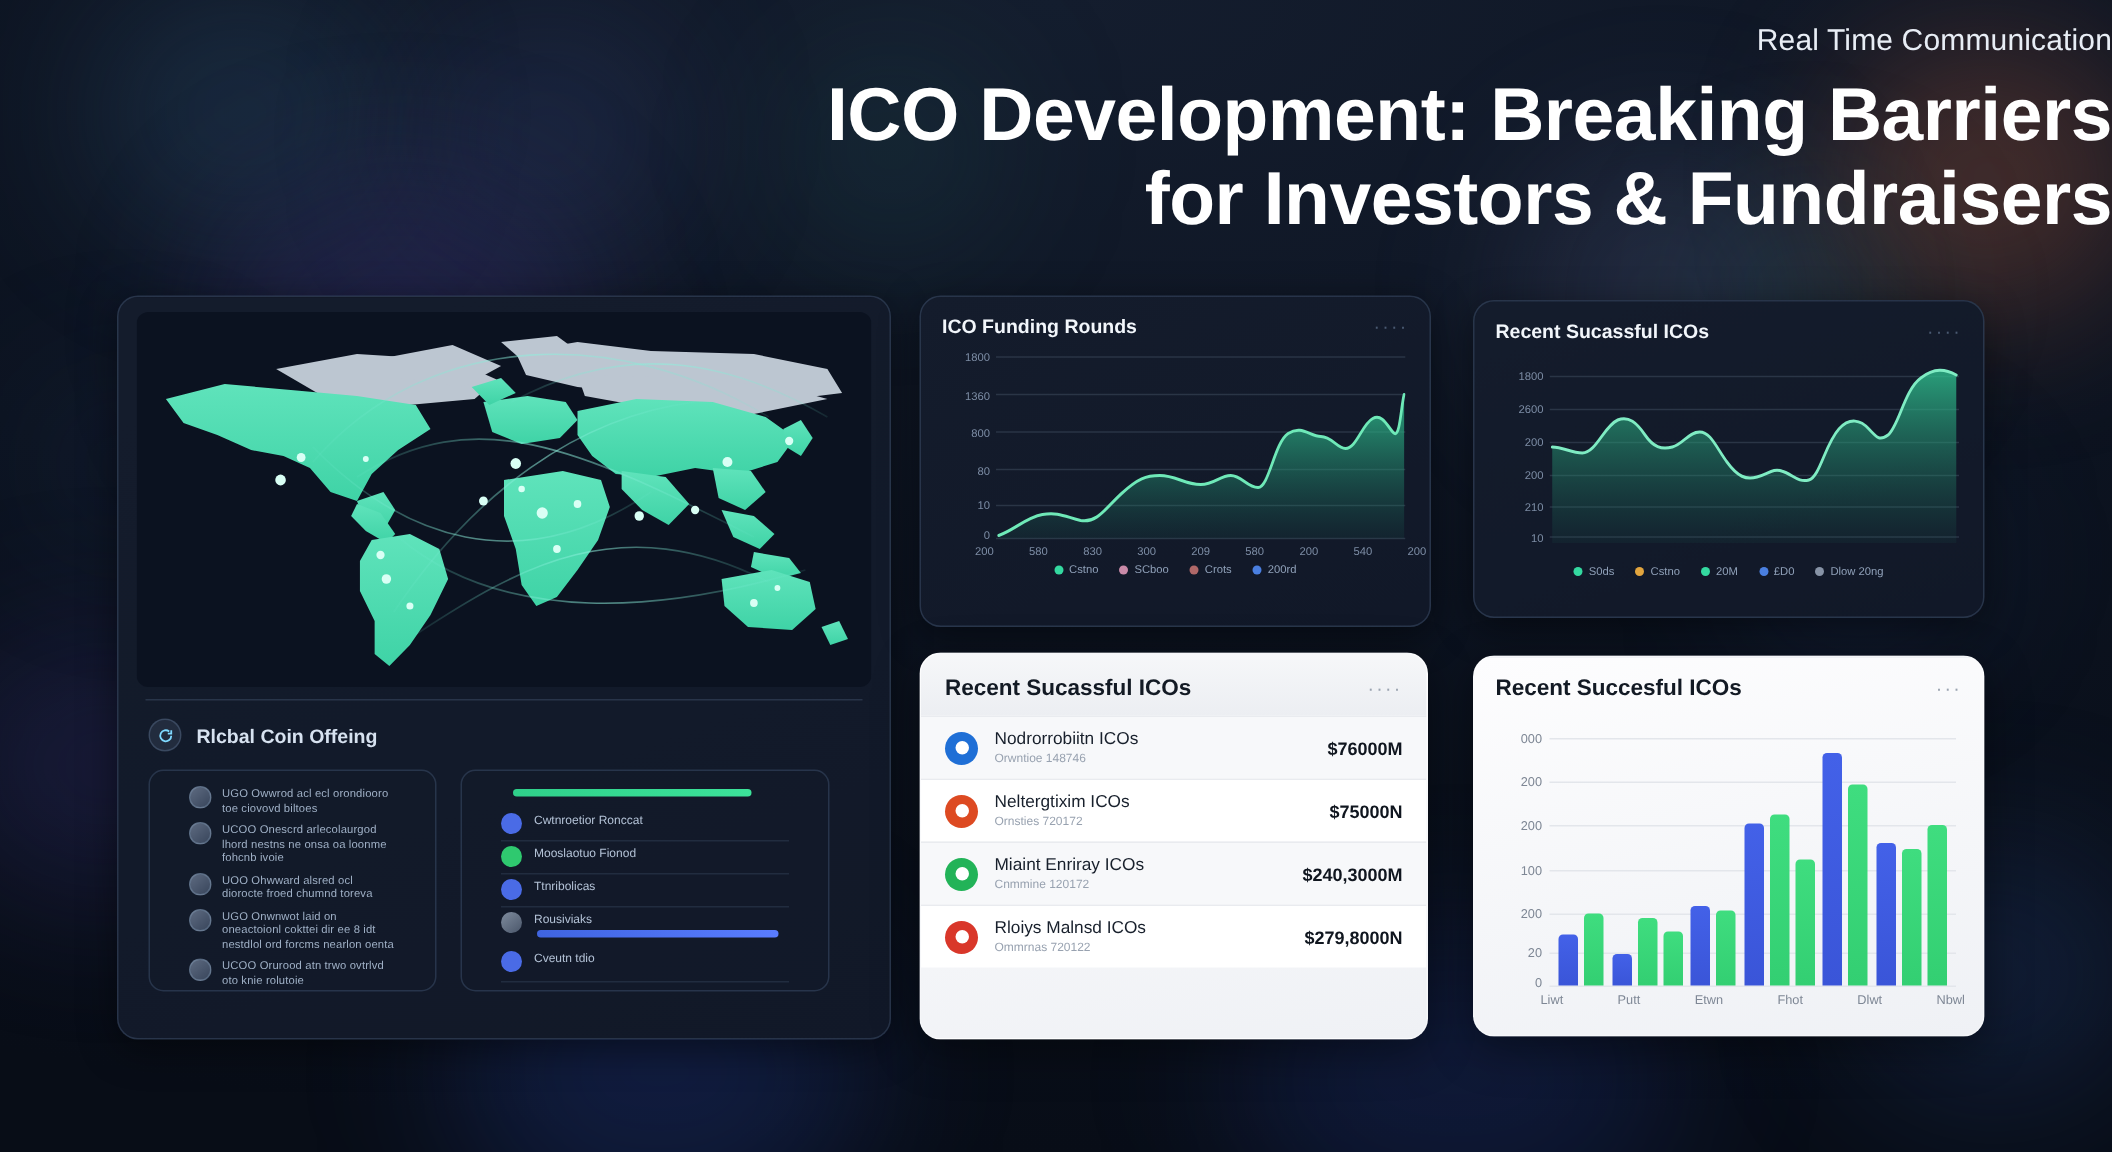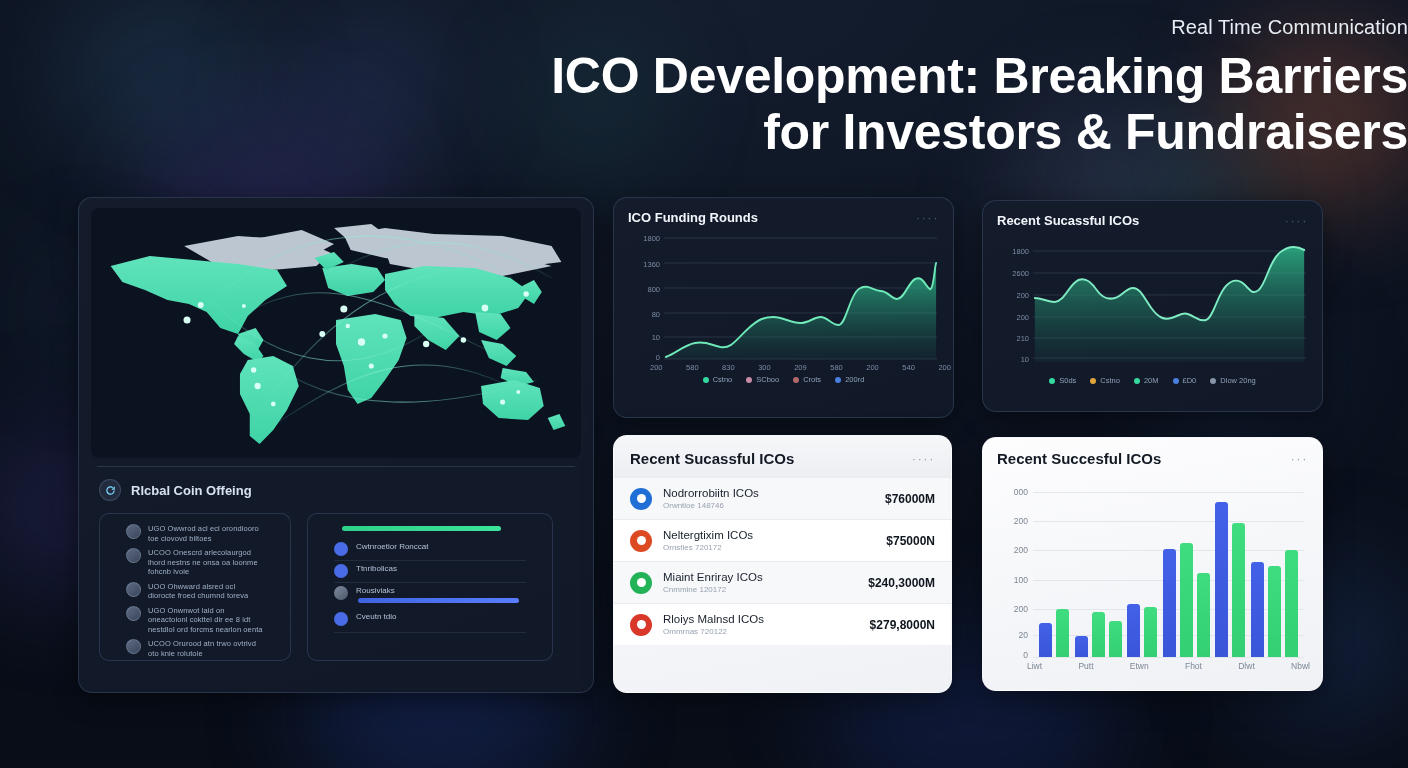--- a/index.html
+++ b/index.html
@@ -277,20 +277,24 @@
         <div class="avatar"></div>
         <div class="blur-text">UCOO Orurood atn trwo ovtrlvd oto knie rolutoie</div>
       </div>
     </div>
 
     <div class="subcard" id="list-card">
       <div class="bar bar-green" style="width:83%; margin:2px 0 8px 8px;"></div>
       <div class="lrow">
         <div class="ldot" style="background:#4a6be6"></div>
         <div class="ltext">Cwtnroetior Ronccat</div>
+      </div>
+      <div class="lrow">
+        <div class="ldot" style="background:#2fc96f"></div>
+        <div class="ltext">Mooslaotuo Fionod</div>
       </div>
       <div class="lrow">
         <div class="ldot" style="background:#4a6be6"></div>
         <div class="ltext">Ttnribolicas</div>
       </div>
       <div class="lrow" style="border-bottom:none">
         <div class="ldot" style="background:linear-gradient(140deg,#7f8c9e,#4a566a)"></div>
         <div class="ltext">Rousiviaks</div>
       </div>
       <div class="bar bar-blue" style="width:84%; margin:-6px 0 6px 24px;"></div>

